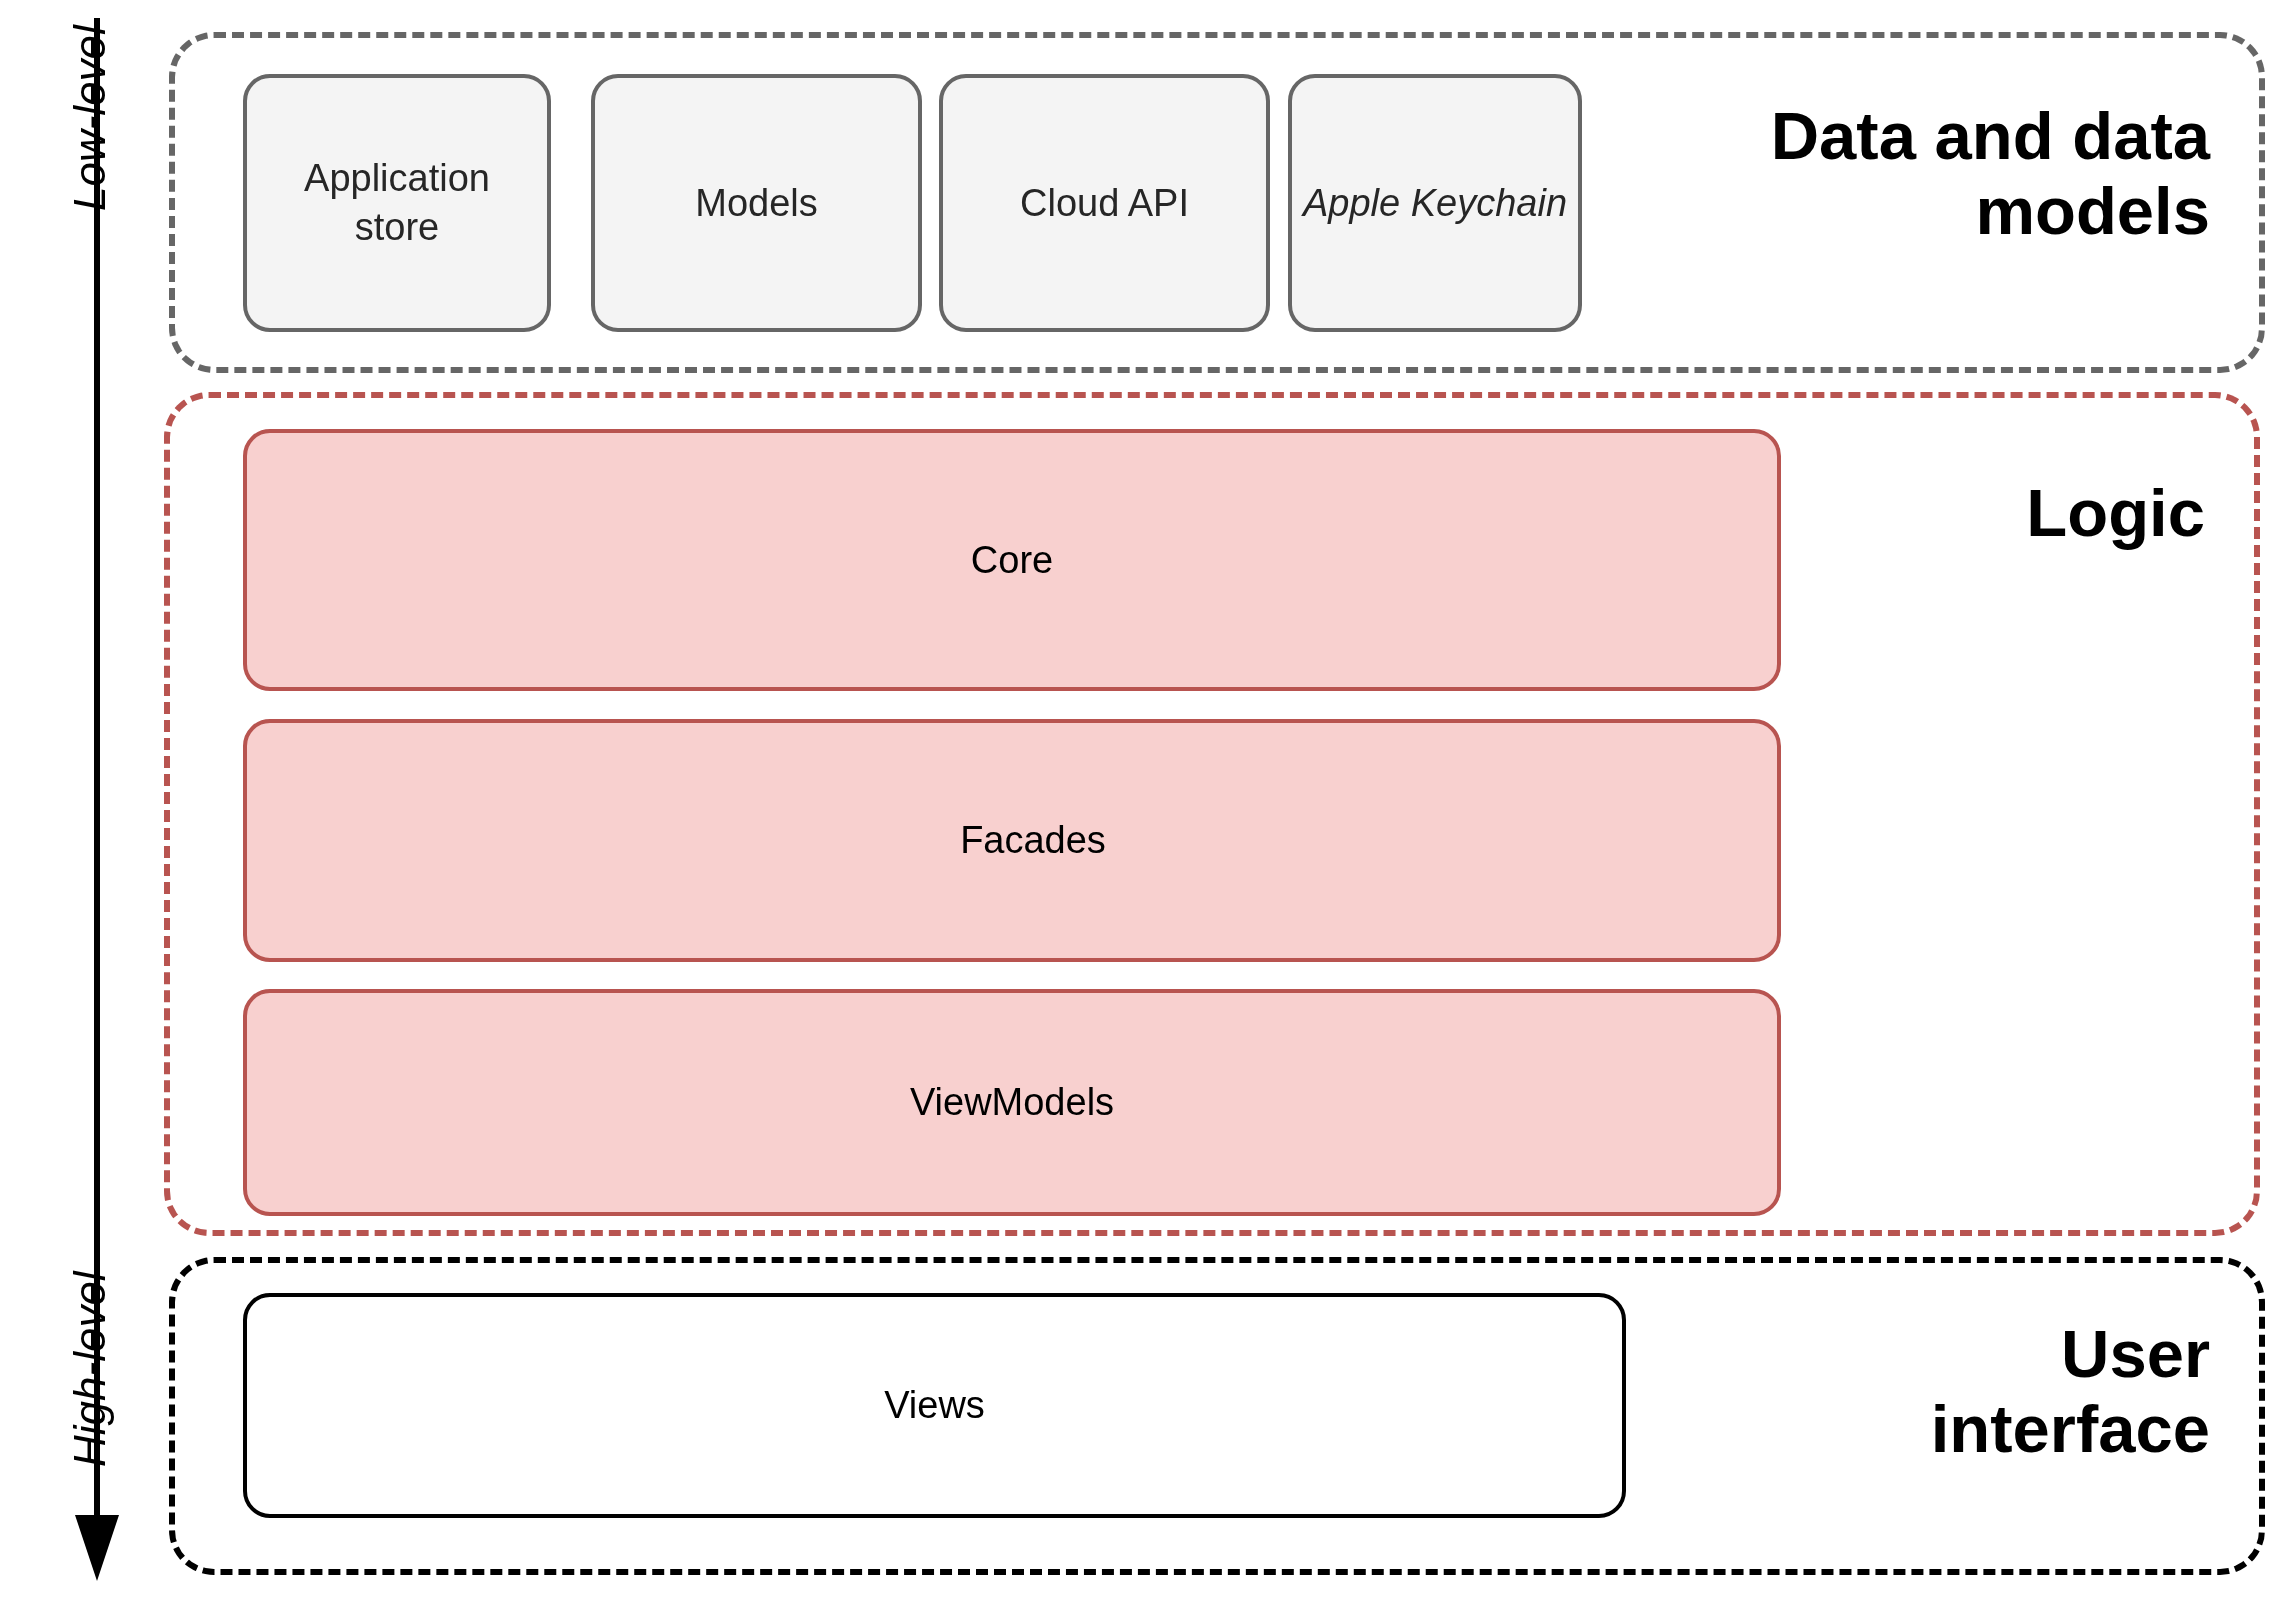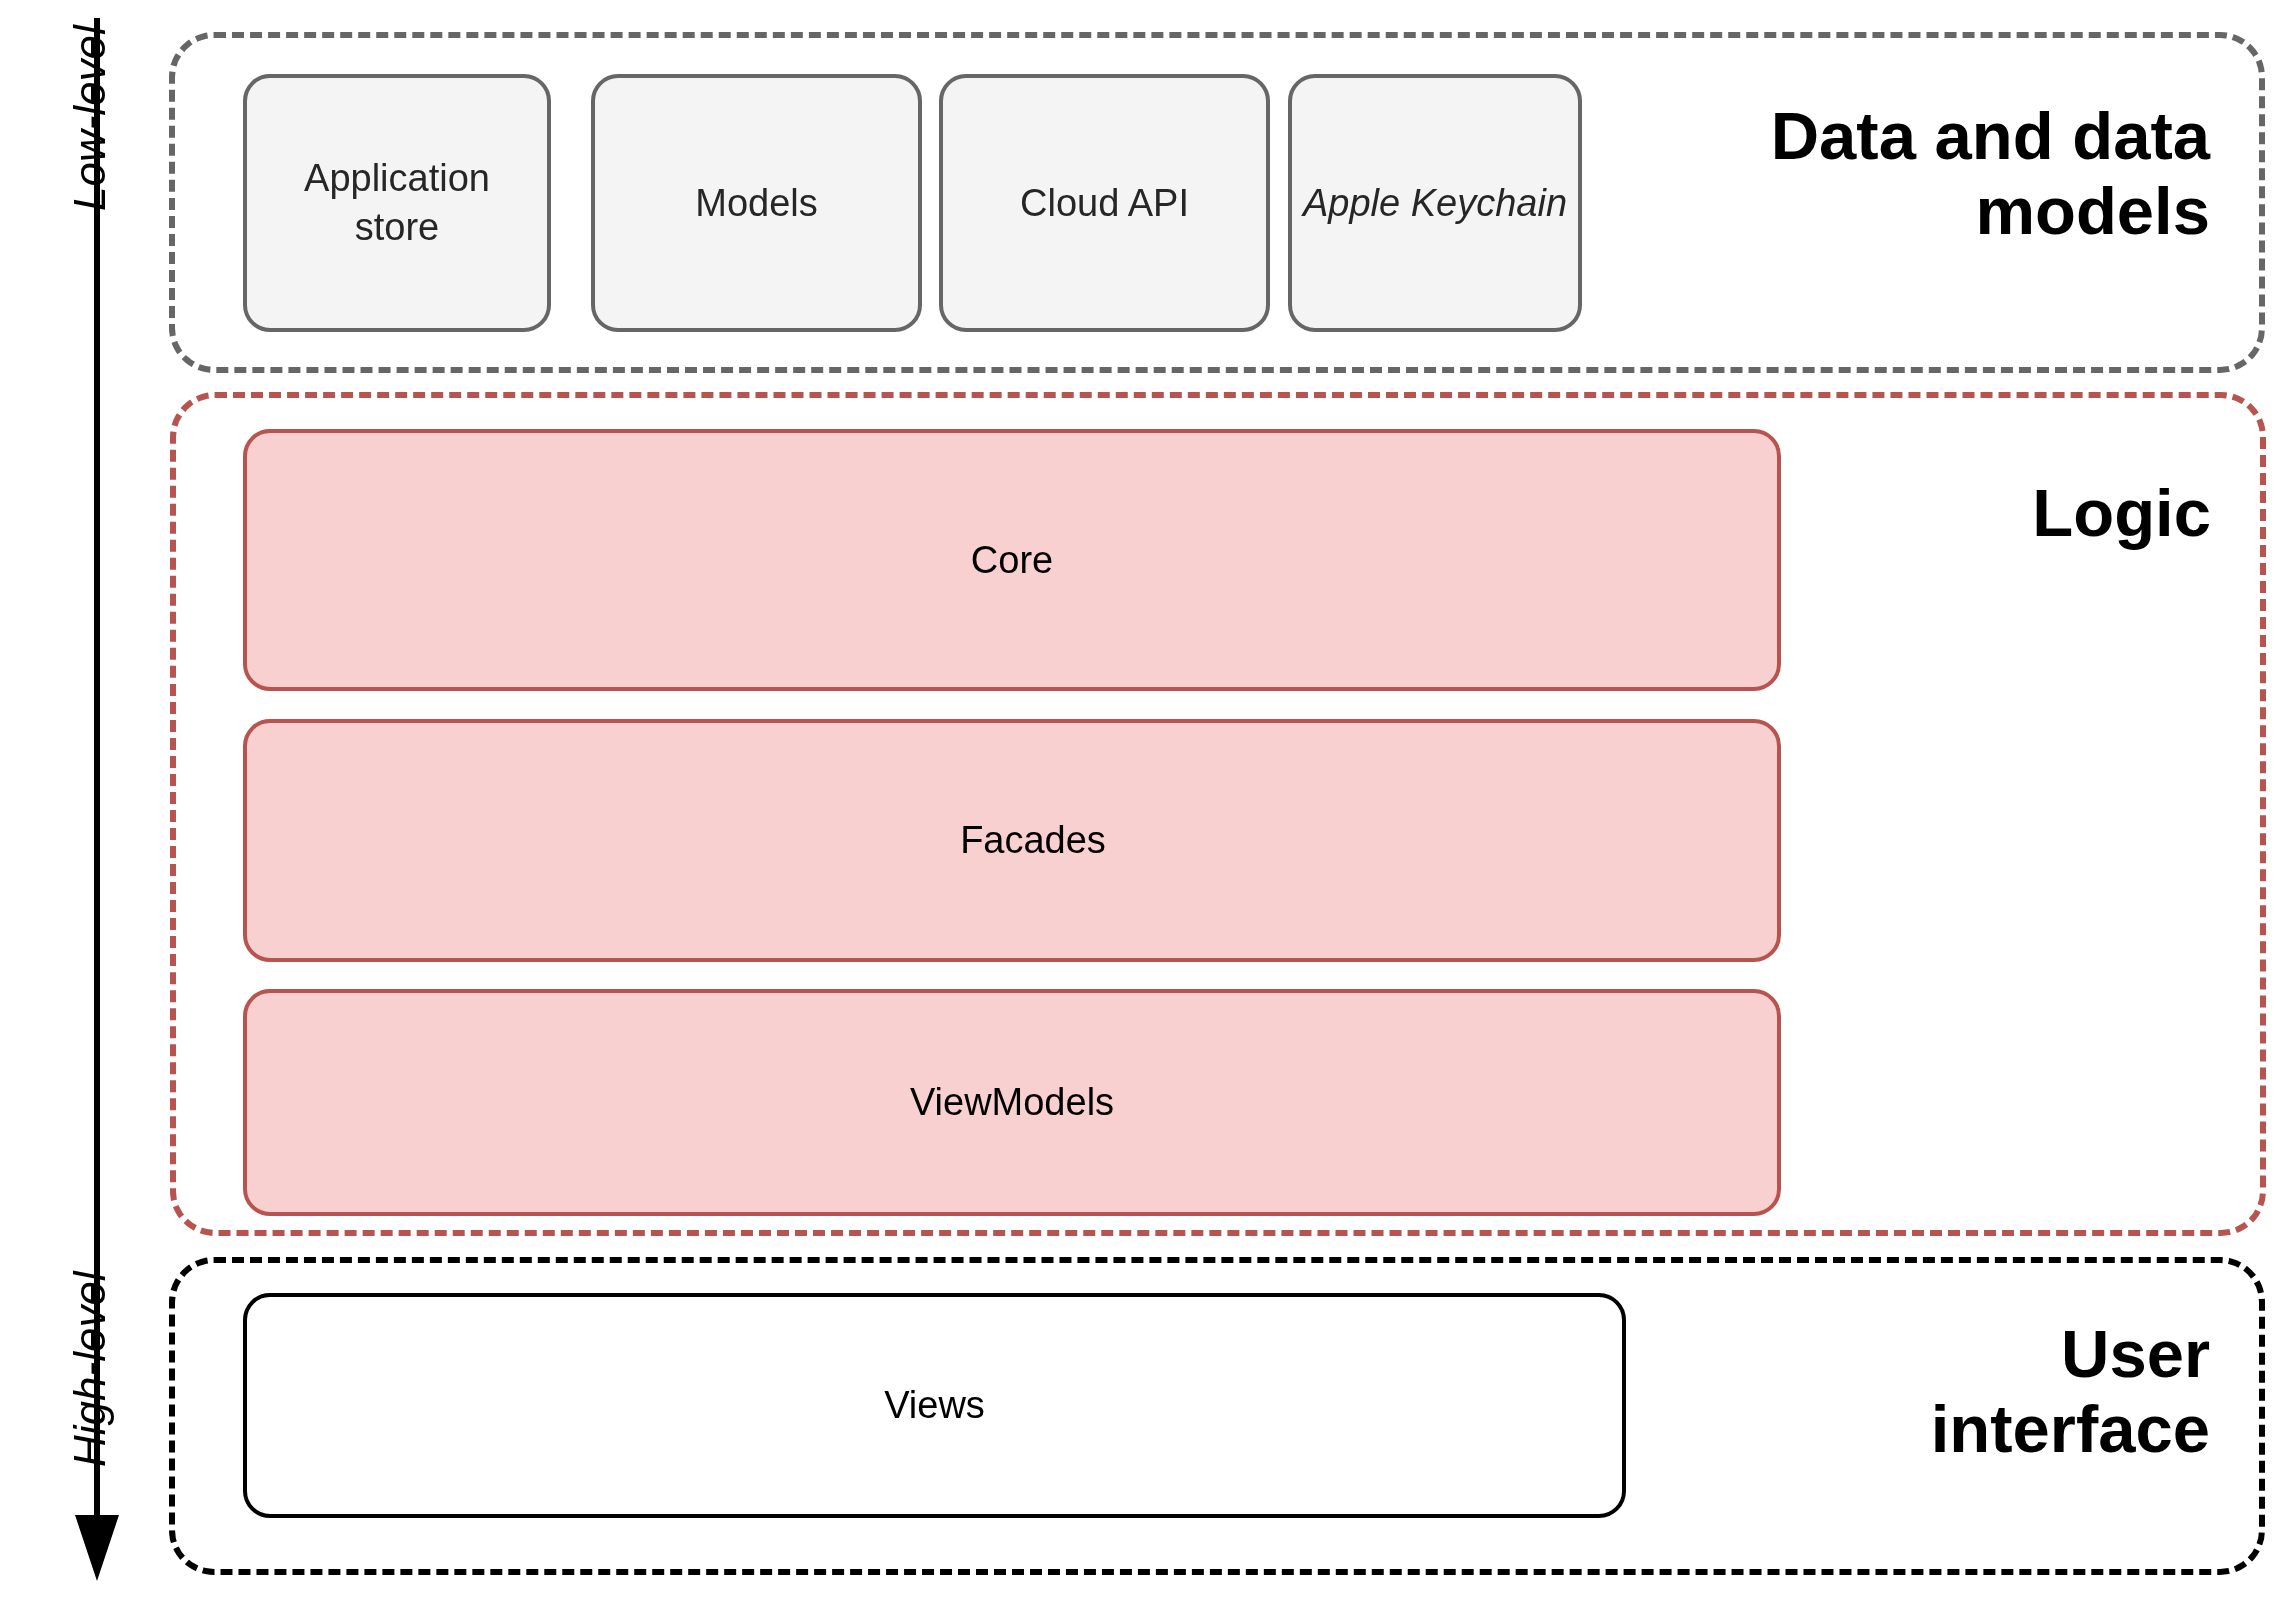--- a/index.html
+++ b/index.html
@@ -72,21 +72,21 @@
     border-radius: 45px;
   }
   .layer-data {
     left: 169px;
     top: 32px;
     width: 2096px;
     height: 341px;
     border: 6.3px dashed #666666;
   }
   .layer-logic {
-    left: 170px;
+    left: 164px;
     top: 392px;
     width: 2096px;
     height: 844px;
     border: 6.3px dashed #b85450;
     text-decoration: underline;
   }
   .layer-ui {
     left: 169px;
     top: 1257px;
     width: 2096px;

